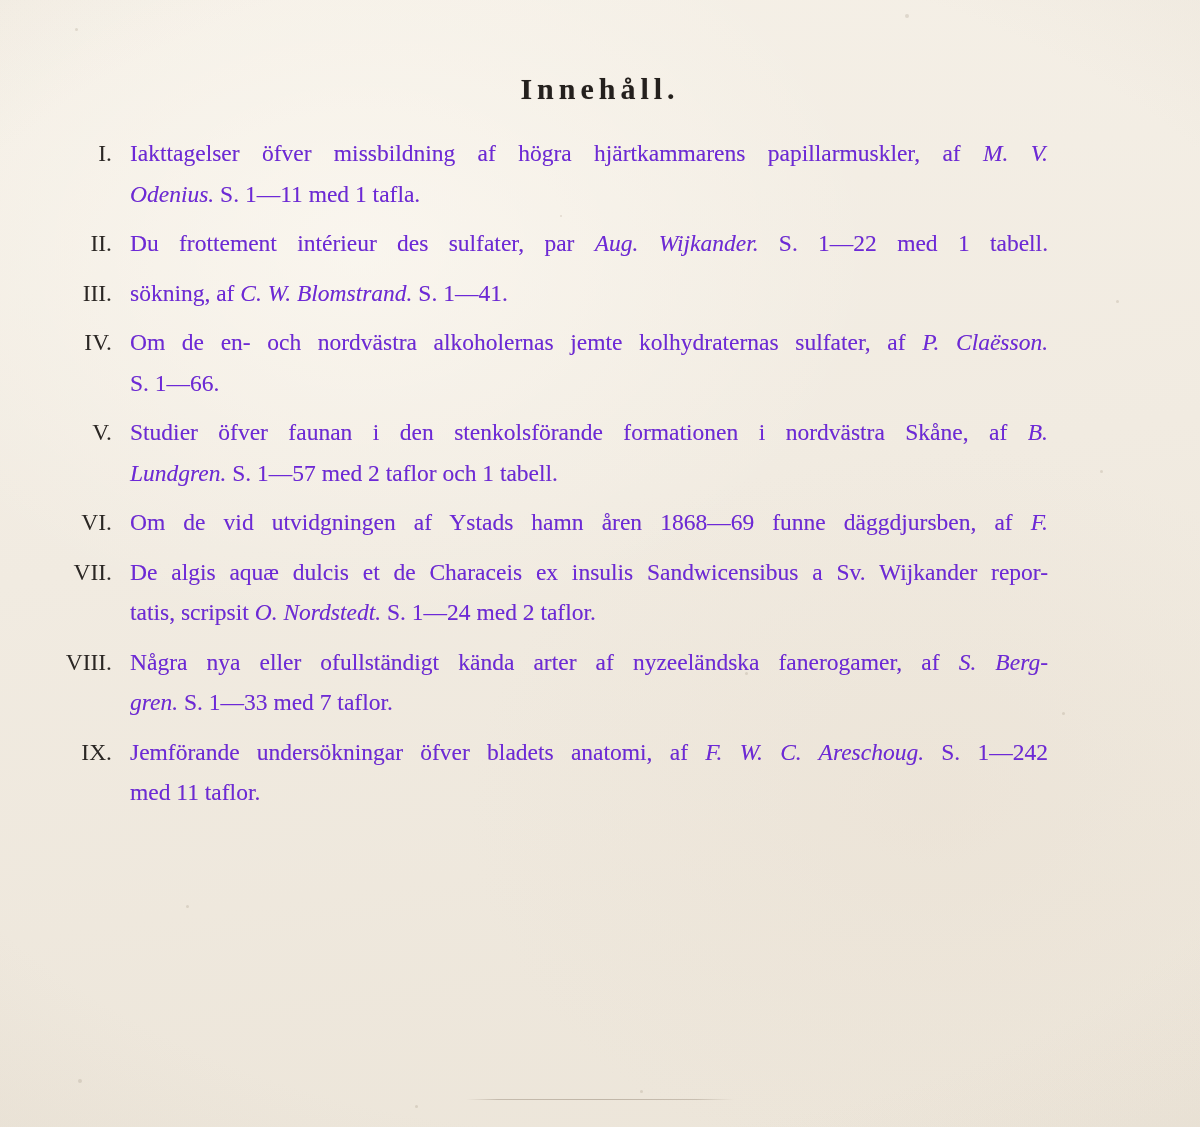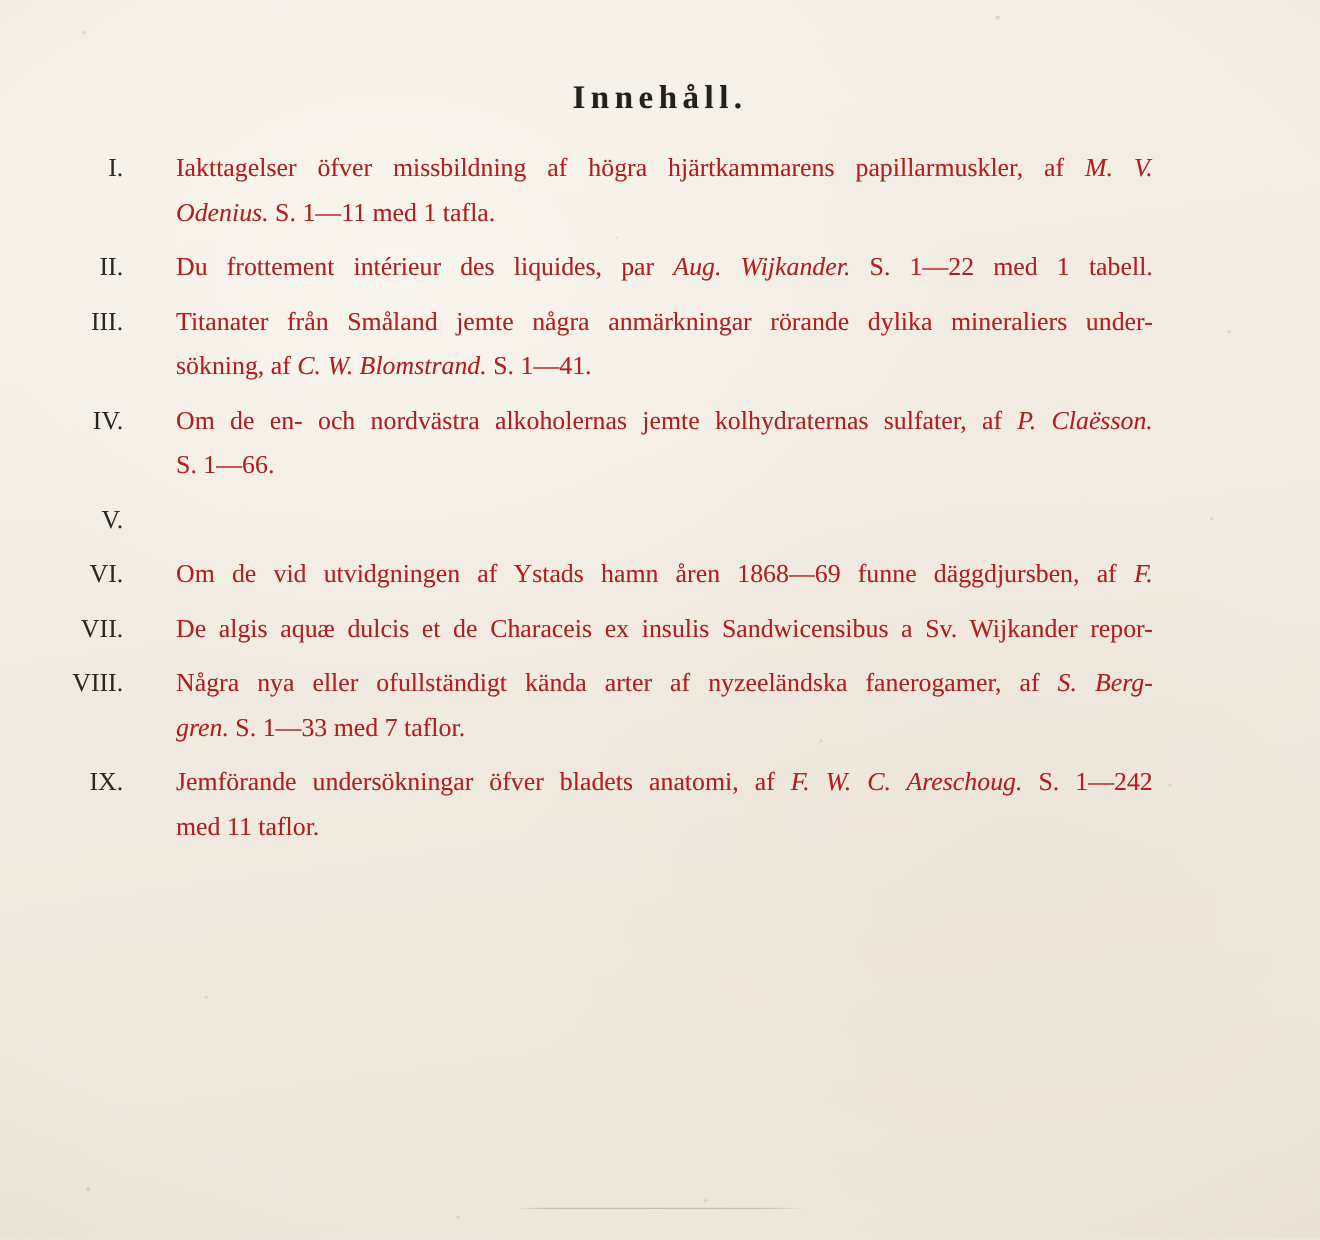--- a/index.html
+++ b/index.html
@@ -85,23 +85,22 @@
     padding-right: 72px;
     box-sizing: border-box;
   }
 
   
   .ln {
     display: block;
     text-align: justify;
     text-align-last: justify;
     margin-bottom: 17px;
-    color: #b91c1c;
+    color: #6d28d9;
     text-shadow: 0 0 0.6px rgba(70,58,46,0.28);
-    margin-left: 30px;
   }
   .ln:last-child { margin-bottom: 0; }
   
   .ln.flush {
     text-align: right;
     text-align-last: left;
   }
 
   .it { font-style: italic; }
 
@@ -138,50 +137,54 @@
       <li class="entry">
         <span class="numeral">I.</span>
         <span class="body-col">
           <span class="ln"><span>Iakttagelser öfver missbildning af högra hjärtkammarens papillarmuskler, af </span><span class="it">M. V.</span></span>
           <span class="ln flush"><span class="it">Odenius.</span><span>  S. 1—11 med 1 tafla.</span></span>
         </span>
       </li>
       <li class="entry">
         <span class="numeral">II.</span>
         <span class="body-col">
-          <span class="ln"><span>Du frottement intérieur des liquides, par </span><span class="it">Aug. Wijkander.</span><span>  S. 1—22 med 1 tabell.</span></span>
+          <span class="ln"><span>Du frottement intérieur des sulfater, par </span><span class="it">Aug. Wijkander.</span><span>  S. 1—22 med 1 tabell.</span></span>
         </span>
       </li>
       <li class="entry">
         <span class="numeral">III.</span>
         <span class="body-col">
-          <span class="ln"><span>Titanater från Småland jemte några anmärkningar rörande dylika mineraliers under-</span></span>
           <span class="ln flush"><span>sökning, af </span><span class="it">C. W. Blomstrand.</span><span>  S. 1—41.</span></span>
         </span>
       </li>
       <li class="entry">
         <span class="numeral">IV.</span>
         <span class="body-col">
           <span class="ln"><span>Om de en- och nordvästra alkoholernas jemte kolhydraternas sulfater, af </span><span class="it">P. Claësson.</span></span>
           <span class="ln flush"><span>S. 1—66.</span></span>
         </span>
       </li>
       <li class="entry">
         <span class="numeral">V.</span>
+        <span class="body-col">
+          <span class="ln"><span>Studier öfver faunan i den stenkolsförande formationen i nordvästra Skåne, af </span><span class="it">B.</span></span>
+          <span class="ln flush"><span class="it">Lundgren.</span><span>  S. 1—57 med 2 taflor och 1 tabell.</span></span>
+        </span>
       </li>
       <li class="entry">
         <span class="numeral">VI.</span>
         <span class="body-col">
           <span class="ln"><span>Om de vid utvidgningen af Ystads hamn åren 1868—69 funne däggdjursben, af </span><span class="it">F.</span></span>
         </span>
       </li>
       <li class="entry">
         <span class="numeral">VII.</span>
         <span class="body-col">
           <span class="ln"><span>De algis aquæ dulcis et de Characeis ex insulis Sandwicensibus a Sv. Wijkander repor-</span></span>
+          <span class="ln flush"><span>tatis, scripsit </span><span class="it">O. Nordstedt.</span><span>  S. 1—24 med 2 taflor.</span></span>
         </span>
       </li>
       <li class="entry">
         <span class="numeral">VIII.</span>
         <span class="body-col">
           <span class="ln"><span>Några nya eller ofullständigt kända arter af nyzeeländska fanerogamer, af </span><span class="it">S. Berg-</span></span>
           <span class="ln flush"><span class="it">gren.</span><span>  S. 1—33 med 7 taflor.</span></span>
         </span>
       </li>
       <li class="entry">

